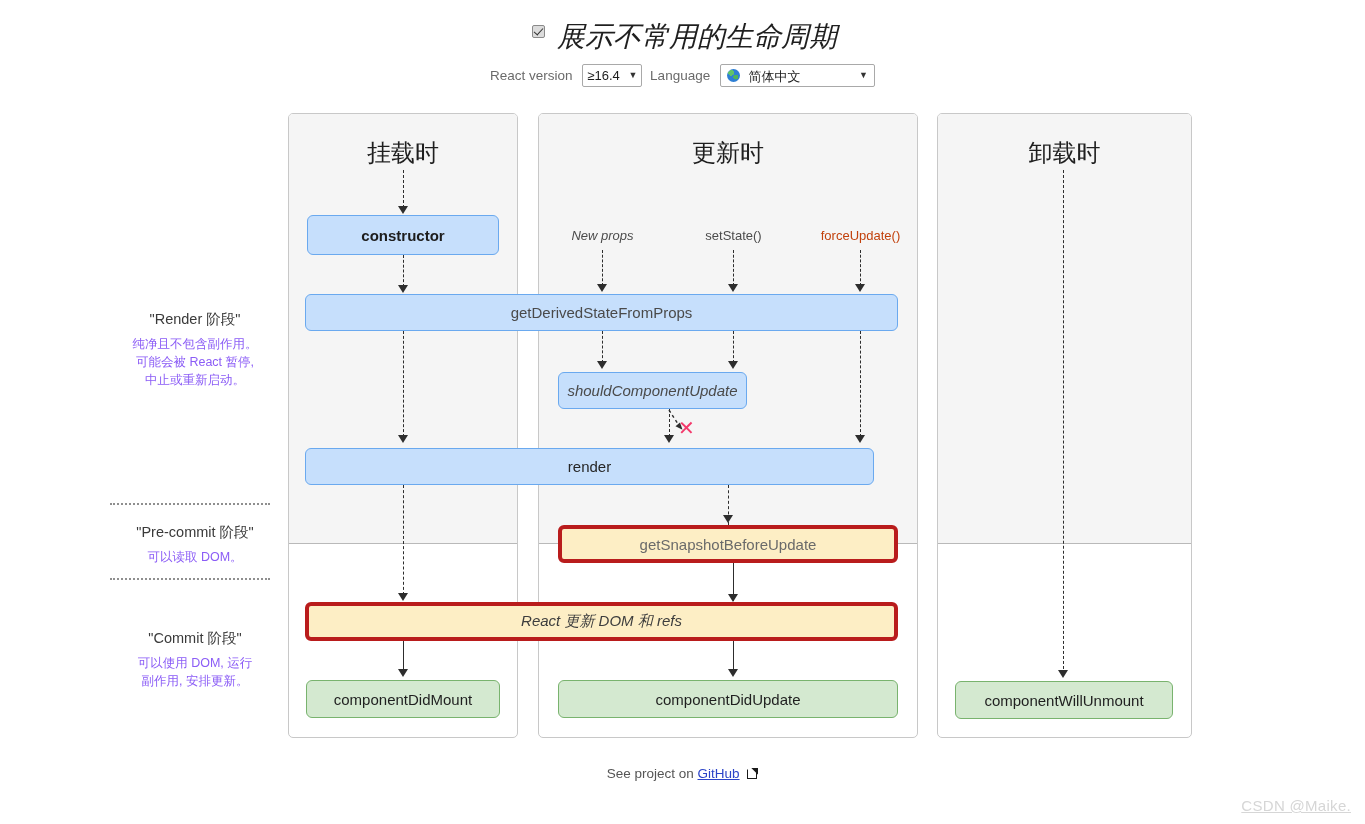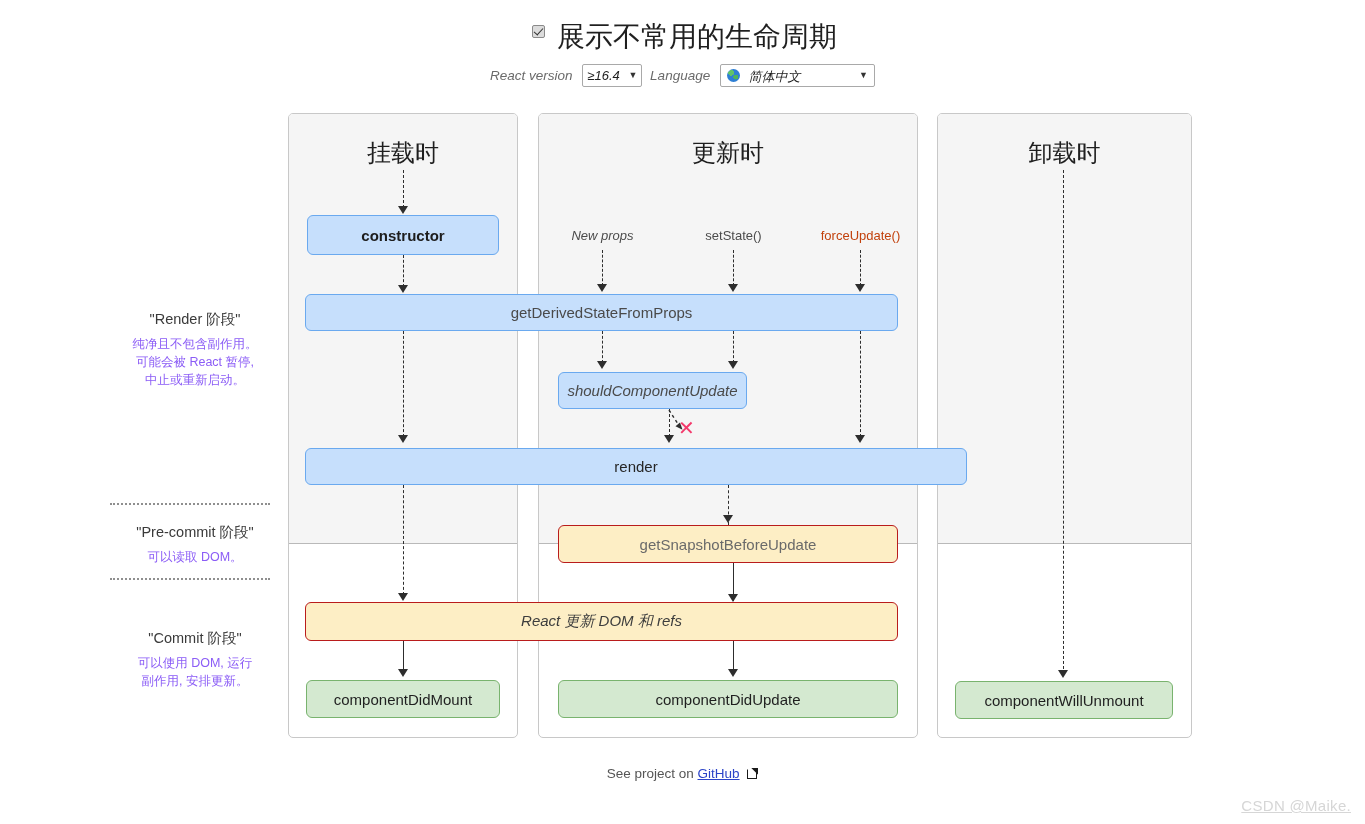--- a/index.html
+++ b/index.html
@@ -45,31 +45,30 @@
   }
   .title-checkbox::after {
     content: "";
     position: absolute;
     left: 3px; top: 0px;
     width: 4px; height: 8px;
     border: solid #333;
     border-width: 0 1.6px 1.6px 0;
     transform: rotate(42deg);
   }
-  .title-text { vertical-align: middle; }
+  .title-text { vertical-align: middle; font-style: italic; }
 
   .controls-row {
     position: absolute;
     left: 0; right: 0;
     top: 64px;
     text-align: center;
     white-space: nowrap;
     font-size: 13.5px;
     color: #5b5b5b;
-    font-style: italic;
   }
   .ctl-label {
     color: #6a6a6a;
     font-size: 13.5px;
     vertical-align: middle;
   }
   .fake-select {
     display: inline-block;
     vertical-align: middle;
     box-sizing: border-box;
@@ -172,21 +171,21 @@
   }
   .node.blue {
     background: #c6dffc;
     border: 1px solid #6aa9ef;
     color: #4a4a4a;
   }
   .node.blue.bold { color: #1d1d1d; font-weight: bold; }
   .node.blue.dark { color: #262626; }
   .node.yellow {
     background: #fdeec5;
-    border: 1px solid #b91c1c;
+    border: 4px solid #b91c1c;
     color: #6a6a6a;
   }
   .node.yellow.italic {
     font-style: italic;
     color: #3d3d3d;
   }
   .node.green {
     background: #d4e9d0;
     border: 1px solid #79b36e;
     color: #1f1f1f;
@@ -393,21 +392,21 @@
 
   <div class="vline dashed" style="left:1063px; top:170px; height:504px;"></div>
   <div class="arrowhead" style="left:1058px; top:670px;"></div>
 
   <div class="node blue bold" style="left:307px; top:215px; width:192px; height:40px;">constructor</div>
 
   <div class="node blue" style="left:305px; top:294px; width:593px; height:37px;">getDerivedStateFromProps</div>
 
   <div class="node blue" style="left:558px; top:372px; width:189px; height:37px;font-style:italic;">shouldComponentUpdate</div>
 
-  <div class="node blue dark" style="left:305px; top:448px; width:662px; height:37px;">render</div>
+  <div class="node blue dark" style="left:305px; top:448px; width:569px; height:37px;">render</div>
 
   <div class="node yellow" style="left:558px; top:525px; width:340px; height:38px;">getSnapshotBeforeUpdate</div>
 
   <div class="node yellow italic" style="left:305px; top:602px; width:593px; height:39px;">React 更新 DOM 和 refs</div>
 
   <div class="node green" style="left:306px; top:680px; width:194px; height:38px;">componentDidMount</div>
 
   <div class="node green" style="left:558px; top:680px; width:340px; height:38px;">componentDidUpdate</div>
 
   <div class="node green" style="left:955px; top:681px; width:218px; height:38px;">componentWillUnmount</div>

